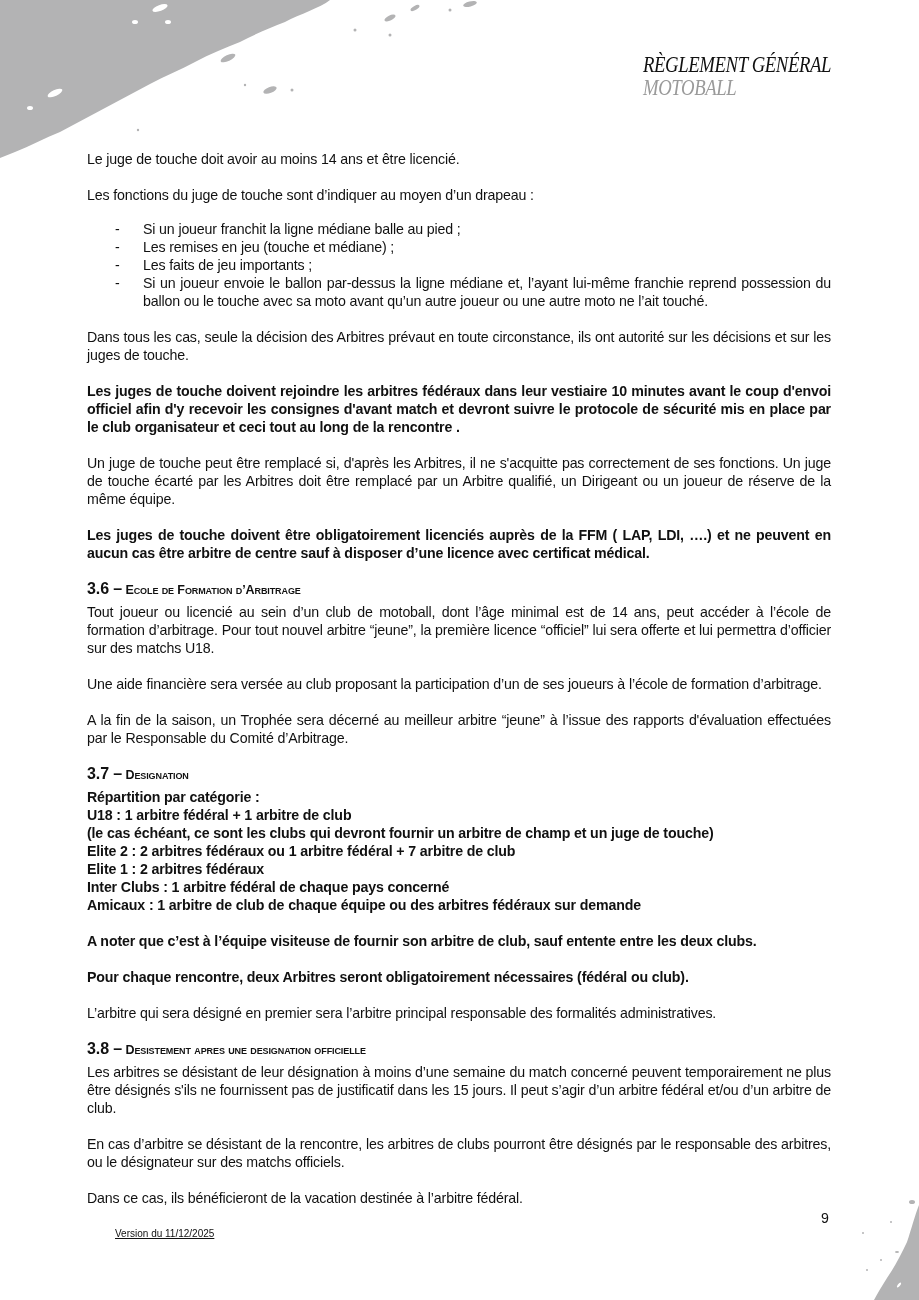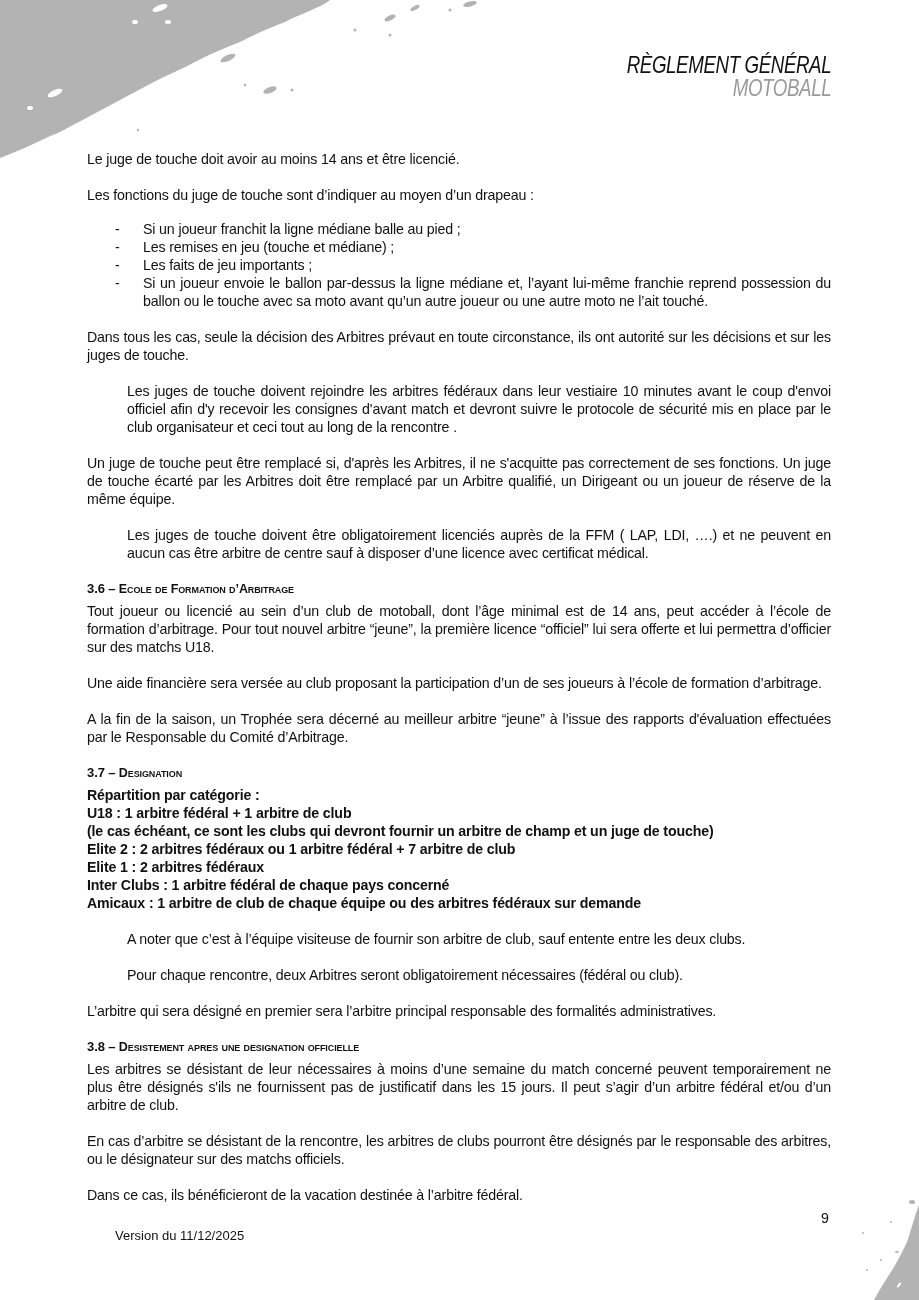--- a/index.html
+++ b/index.html
@@ -3,44 +3,44 @@
   <meta charset="utf-8">
   <style>
     html, body { margin: 0; padding: 0; background: #ffffff; }
     body {
       width: 919px; height: 1300px; position: relative; overflow: hidden;
       font-family: "Liberation Sans", sans-serif; color: #111;
     }
     .splash-tl { position: absolute; left: 0; top: 0; width: 560px; height: 170px; }
     .splash-br { position: absolute; right: 0; bottom: 0; width: 80px; height: 110px; }
     .header-title {
-      position: absolute; right: 88px; top: 53px; text-align: right;
-      font-family: Liberation Sans, sans-serif;
+      position: absolute; right: 88px; top: 53px; 
+      font-family: Liberation Serif, serif;
       font-style: italic; line-height: 23px; letter-spacing: -0.5px;
     }
     .header-title .l1 { font-size: 24px; color: #111; transform: scaleX(0.78); transform-origin: right; display: block; font-weight: normal; }
     .header-title .l2 { font-size: 24px; color: #9a9a9a; transform: scaleX(0.78); transform-origin: right; display: block; }
     .content {
       position: absolute; left: 87px; top: 150px; width: 744px;
       font-size: 14.2px; line-height: 18px; letter-spacing: -0.15px;
     }
     p { margin: 0 0 18px 0; text-align: justify; }
-    .bold { font-weight: normal; margin-left: 40px; }
+    .bold { font-weight: bold; }
     ul.dash { list-style: none; margin: 0 0 18px 0; padding: 0; }
     ul.dash li { position: relative; padding-left: 56px; text-align: justify; }
     ul.dash li::before { content: "-"; position: absolute; left: 28px; }
     h3 {
       font-size: 12.5px; font-weight: bold; margin: 0 0 4px 0; line-height: 18px;
       font-variant: small-caps; letter-spacing: -0.1px;
     }
-    h3 .num { font-variant: normal; font-size: 13px; }
+    h3 .num { font-variant: normal; font-size: 16px; }
     .u { }
     .block { margin: 0 0 18px 0; }
     .block div { font-weight: bold; }
-    .footer-version { position: absolute; left: 115px; top: 1228px; font-size: 13px; }
+    .footer-version { position: absolute; left: 115px; top: 1228px; font-size: 10px; text-decoration: underline; }
     .footer-page { position: absolute; left: 821px; top: 1210px; font-size: 14.2px; }
   </style>
 </head>
 <body>
 
 <svg class="splash-tl" viewBox="0 0 560 170" xmlns="http://www.w3.org/2000/svg">
   <path d="M0,0 L330,0 C320,8 300,14 285,22 C270,28 255,34 240,42 C225,48 210,54 195,62 C180,70 165,76 150,84 C135,92 120,100 105,108 C90,116 75,124 60,132 C45,138 30,146 15,152 L0,158 Z" fill="#b3b3b4"></path>
   <ellipse cx="160" cy="8" rx="8" ry="3" fill="#fff" transform="rotate(-20 160 8)"></ellipse>
   <ellipse cx="135" cy="22" rx="3" ry="2" fill="#fff"></ellipse>
   <ellipse cx="168" cy="22" rx="3" ry="2" fill="#fff"></ellipse>
@@ -100,21 +100,21 @@
     <div>Amicaux : 1 arbitre de club de chaque équipe ou des arbitres fédéraux sur demande</div>
   </div>
   <p class="bold">A noter que c’est à l’équipe visiteuse de fournir son arbitre de club, sauf entente entre les deux clubs.</p>
   <p class="bold">Pour chaque rencontre, deux Arbitres seront obligatoirement nécessaires (fédéral ou club).</p>
   <p>L’arbitre qui sera désigné en premier sera l’arbitre principal responsable des formalités administratives.</p>
 
   <h3>
     <span class="num">3.8 –</span>
     <span>Desistement apres une designation officielle</span>
   </h3>
-  <p><span>Les arbitres se désistant de leur nécessaires </span><span class="u">à moins d’une semaine</span><span> du match concerné peuvent temporairement ne plus être désignés s'ils ne fournissent pas de justificatif dans les 15 jours. Il peut s’agir d’un arbitre fédéral et/ou d’un arbitre de club.</span></p>
+  <p><span>Les arbitres se désistant de leur désignation </span><span class="u">à moins d’une semaine</span><span> du match concerné peuvent temporairement ne plus être désignés s'ils ne fournissent pas de justificatif dans les 15 jours. Il peut s’agir d’un arbitre fédéral et/ou d’un arbitre de club.</span></p>
   <p>En cas d’arbitre se désistant de la rencontre, les arbitres de clubs pourront être désignés par le responsable des arbitres, ou le désignateur sur des matchs officiels.</p>
   <p>Dans ce cas, ils bénéficieront de la vacation destinée à l’arbitre fédéral.</p>
 </div>
 
 <div class="footer-page">9</div>
 <div class="footer-version">Version du 11/12/2025</div>
 
 <svg class="splash-br" viewBox="0 0 80 110" xmlns="http://www.w3.org/2000/svg">
   <path d="M80,15 C76,25 72,40 68,52 C62,65 55,78 48,88 C43,96 38,104 35,110 L80,110 Z" fill="#b3b3b4"></path>
   <ellipse cx="73" cy="12" rx="3" ry="2" fill="#b3b3b4"></ellipse>

